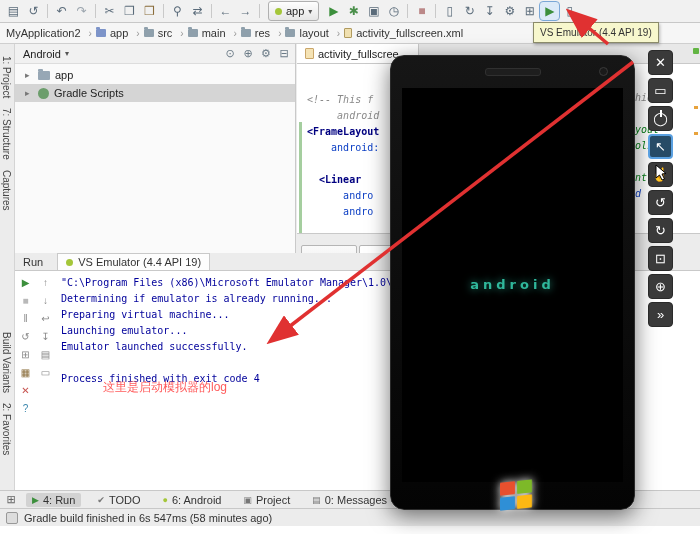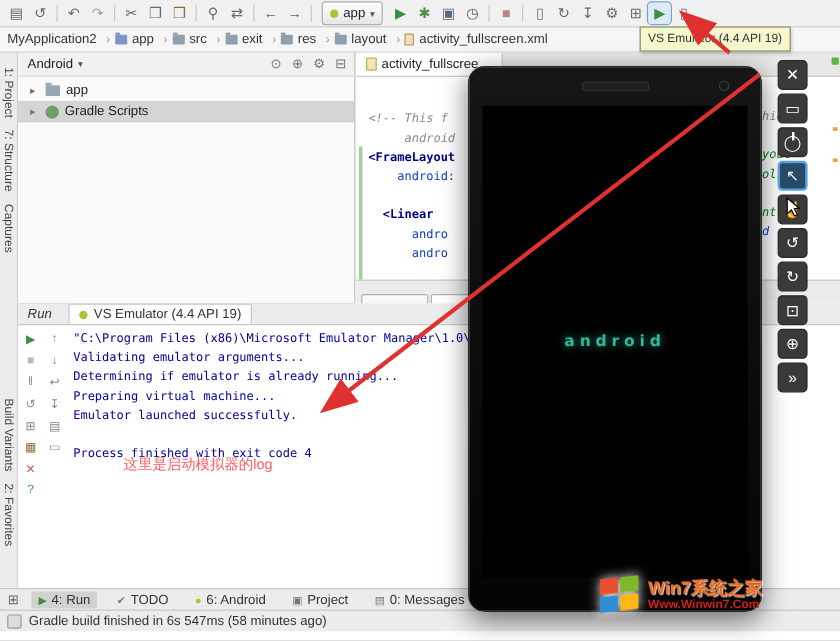--- a/index.html
+++ b/index.html
@@ -70,21 +70,21 @@
   .rm-w1{position:absolute;top:60px;left:1px;width:4px;height:3px;background:#e8a33d;}
   .rm-w2{position:absolute;top:86px;left:1px;width:4px;height:3px;background:#e8a33d;}
   .mode-bar{position:absolute;left:0;bottom:0;width:100%;height:20px;background:#ececec;border-top:1px solid #c9c9c9;
             display:flex;align-items:center;padding-left:4px;gap:2px;box-sizing:border-box;}
   .mode-tab{padding:16px 10px;color:#333;border:1px solid #b5b5b5;background:linear-gradient(#fafafa,#e2e2e2);border-radius:2px;margin-top:48px;}
   .mode-tab.active{background:#fff;font-weight:bold;}
   
   .run{position:absolute;left:15px;top:253px;width:685px;height:237px;background:#fff;}
   .run-header{position:absolute;left:0;top:0;width:100%;height:18px;background:#ececec;border-bottom:1px solid #c9c9c9;
               display:flex;align-items:center;box-sizing:border-box;}
-  .run-title{margin-left:8px;color:#333;font-style:italic;}
+  .run-title{margin-left:8px;color:#333;}
   .run-tab{display:flex;align-items:center;gap:5px;margin-left:14px;height:17px;padding:0 8px;background:#fdfdfd;
            border:1px solid #c9c9c9;border-bottom:none;box-sizing:border-box;}
   .run-gutter{position:absolute;top:22px;display:flex;flex-direction:column;gap:3px;}
   .g1{left:3px;} .g2{left:23px;}
   .rg-icon{width:15px;height:15px;display:flex;align-items:center;justify-content:center;font-size:10px;color:#777;}
   .console{position:absolute;left:46px;top:22px;font:10px "DejaVu Sans Mono",monospace;line-height:16px;color:#00009b;}
   .con-line{height:16px;white-space:pre;}
   .annotation{position:absolute;left:88px;top:126px;font-size:12px;color:#ff5b5b;z-index:5;white-space:nowrap;}
   
   .bottombar{position:absolute;left:0;top:490px;width:700px;height:18px;background:#ececec;border-top:1px solid #c8c8c8;
@@ -278,21 +278,21 @@
         </div>
 
         <div class="crumb">
           <span class="ci folder"></span>
           <span>src</span>
           <span class="crumb-sep">›</span>
         </div>
 
         <div class="crumb">
           <span class="ci folder"></span>
-          <span>exit</span>
+          <span>main</span>
           <span class="crumb-sep">›</span>
         </div>
 
         <div class="crumb">
           <span class="ci folder"></span>
           <span>res</span>
           <span class="crumb-sep">›</span>
         </div>
 
         <div class="crumb">
@@ -415,23 +415,23 @@
     <div class="rg-icon" style="color: rgb(136, 136, 136);">↑</div>
         <div class="rg-icon" style="color: rgb(136, 136, 136);">↓</div>
         <div class="rg-icon" style="color: rgb(136, 136, 136);">↩</div>
         <div class="rg-icon" style="color: rgb(136, 136, 136);">↧</div>
         <div class="rg-icon" style="color: rgb(136, 136, 136);">▤</div>
         <div class="rg-icon" style="color: rgb(136, 136, 136);">▭</div>
       </div>
     <div class="console">
 
     <div class="con-line">"C:\Program Files (x86)\Microsoft Emulator Manager\1.0\emulator</div>
-        <div class="con-line">Validating emulator arguments...</div>
         <div class="con-line">Determining if emulator is already running...</div>
         <div class="con-line">Preparing virtual machine...</div>
+        <div class="con-line">Launching emulator...</div>
         <div class="con-line">Emulator launched successfully.</div>
         <div class="con-line"></div>
         <div class="con-line">Process finished with exit code 4</div>
       </div>
     <div class="annotation">这里是启动模拟器的log</div>
   </div>
 
   <div class="bottombar">
     <div class="bb-corner">⊞</div>
     <div class="bb-tabs">
@@ -534,19 +534,15 @@
     <line x1="608" y1="44" x2="571" y2="13" stroke-width="3.5" marker-end="url(#ah)" stroke="#e03131"></line>
   </svg>
 
   <div class="watermark">
     <div class="wm-flag">
       <i class="fl1"></i>
         <i class="fl2"></i>
         <i class="fl3"></i>
         <i class="fl4"></i>
     </div>
-    <div class="wm-text">
-      <div class="wm-title">Win7系统之家</div>
-      <div class="wm-url">Www.Winwin7.Com</div>
-    </div>
   </div>
 
 </div>
 
 </body></html>

